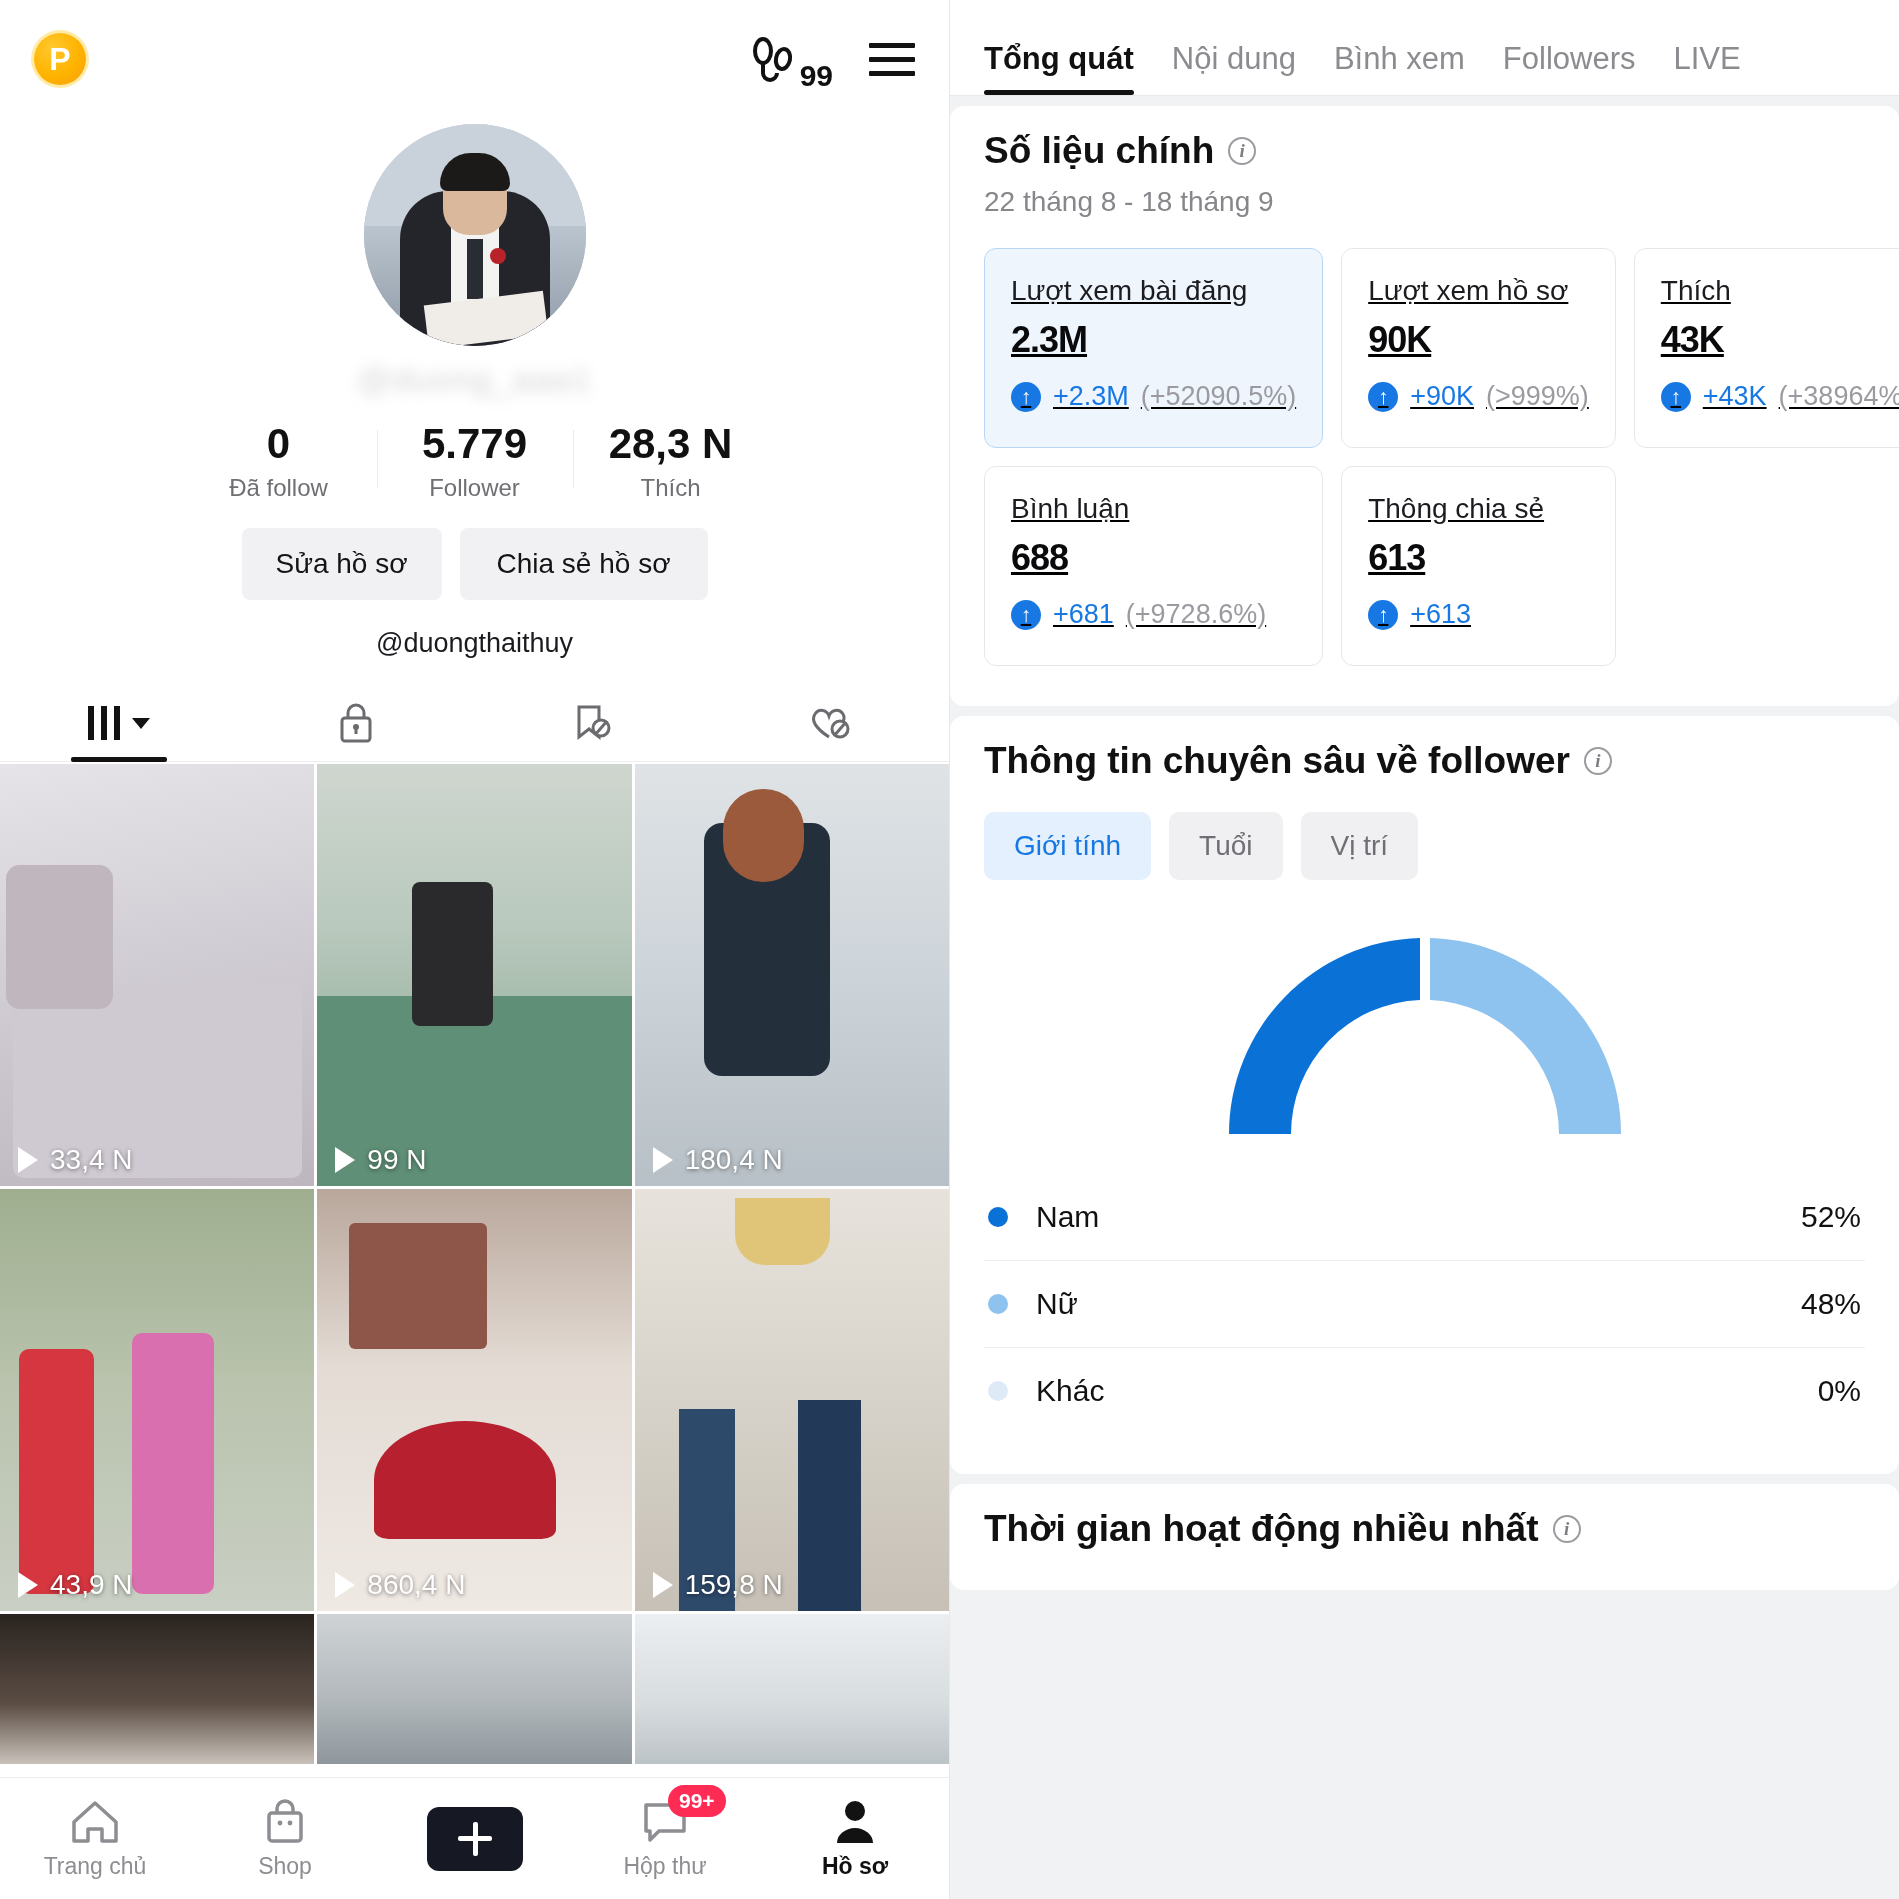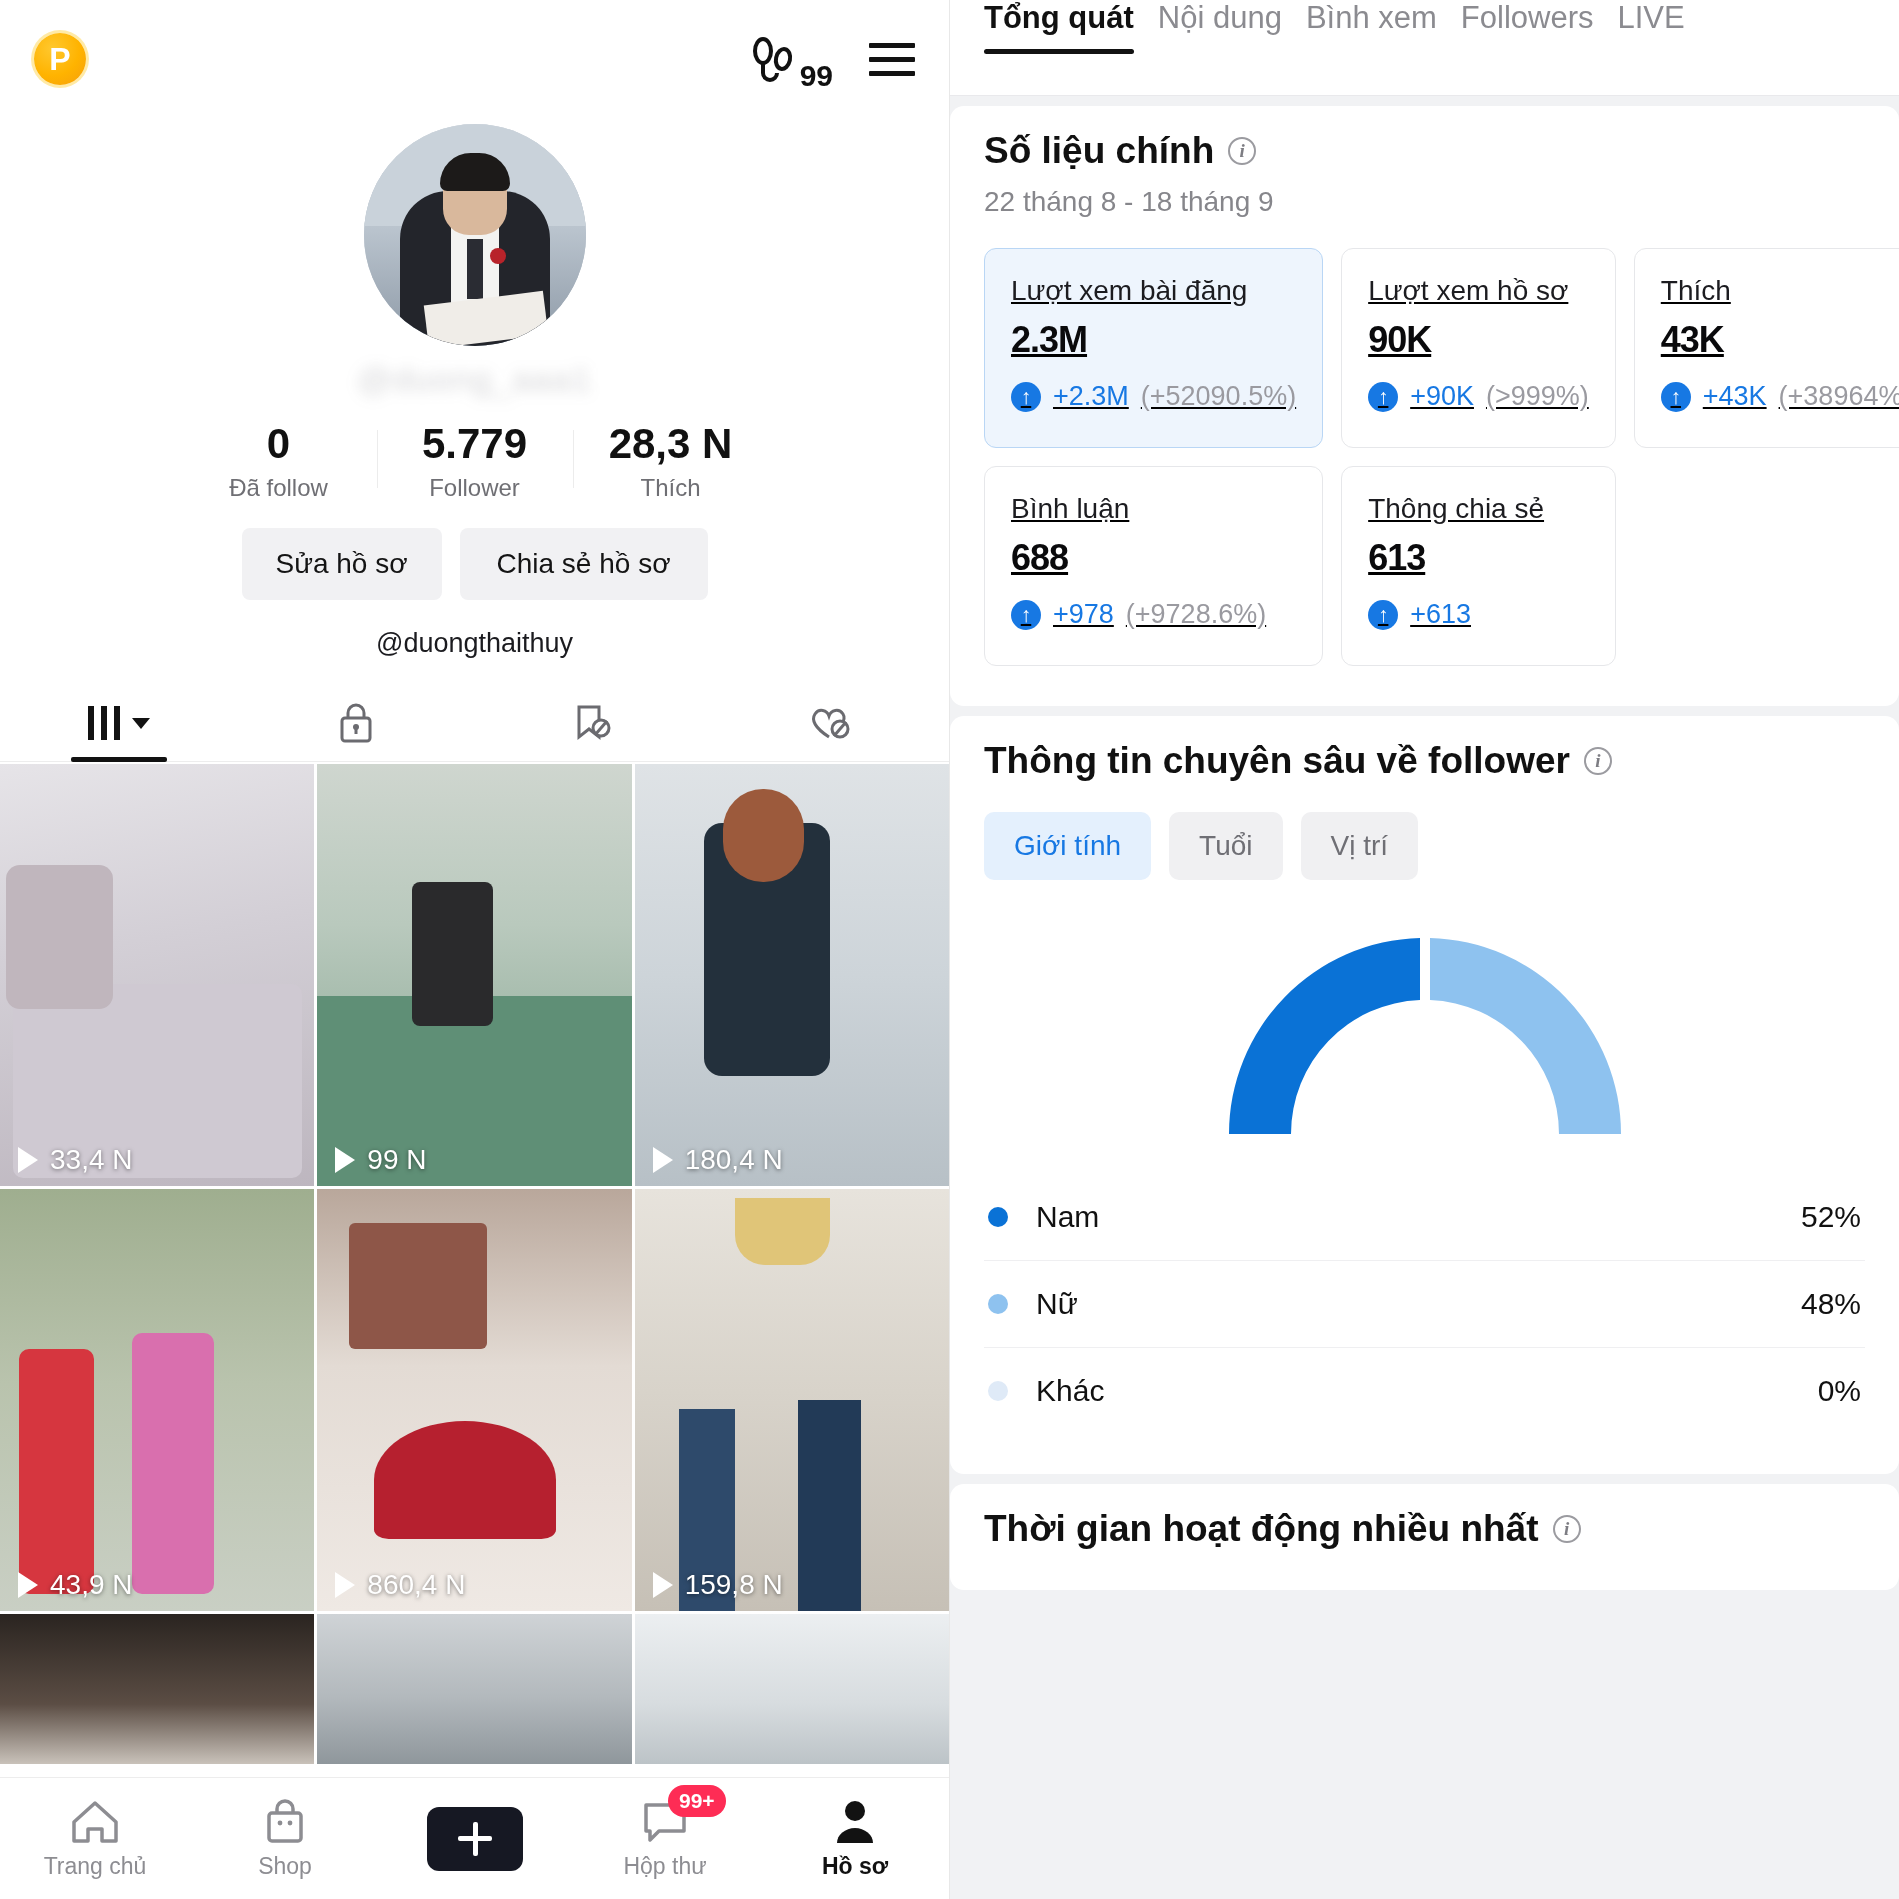--- a/index.html
+++ b/index.html
@@ -132,21 +132,21 @@
   .msgbadge {
     position:absolute; top:-12px; left: 78px; background:#fe2c55; color:#fff;
     font-size: 21px; font-weight:bold; padding: 4px 11px; border-radius: 20px;
   }
 
   
   .right {
     width: 949px; height: 1899px; background:#f1f2f4; overflow:hidden; position:relative;
   }
   .r-tabs {
-    height: 96px; background:#fff; display:flex; align-items:flex-start; padding-left: 34px; gap: 24px;
+    height: 96px; background:#fff; display:flex; align-items:flex-end; padding-left: 34px; gap: 38px;
     border-bottom:1px solid #e9e9ec;
   }
   .rtab { font-size: 31px; color:#8b8b90; padding-bottom: 18px; position:relative; white-space:nowrap; }
   .rtab.active { color:#111; font-weight:bold; }
   .rtab.active::after {
     content:""; position:absolute; left:0; bottom:0; width:100%; height:5px; background:#121212; border-radius:3px;
   }
 
   .card-sect { background:#fff; border-radius: 14px; margin: 10px 0 0; padding: 24px 34px 40px; }
   .sect-title { font-size: 37px; font-weight: bold; color:#111; display:flex; align-items:center; gap: 14px; }
@@ -420,21 +420,21 @@
             <span class="uparrow">↑</span>
             <span class="d-main">+43K</span>
             <span class="d-pct">(+38964%)</span>
           </div>
         </div>
         <div class="mcard">
           <div class="m-lbl">Bình luận</div>
           <div class="m-val">688</div>
           <div class="m-delta">
             <span class="uparrow">↑</span>
-            <span class="d-main">+978</span>
+            <span class="d-main">+681</span>
             <span class="d-pct">(+9728.6%)</span>
           </div>
         </div>
         <div class="mcard">
           <div class="m-lbl">Thông chia sẻ</div>
           <div class="m-val">613</div>
           <div class="m-delta">
             <span class="uparrow">↑</span>
             <span class="d-main">+613</span>
             <span class="d-pct"></span>

